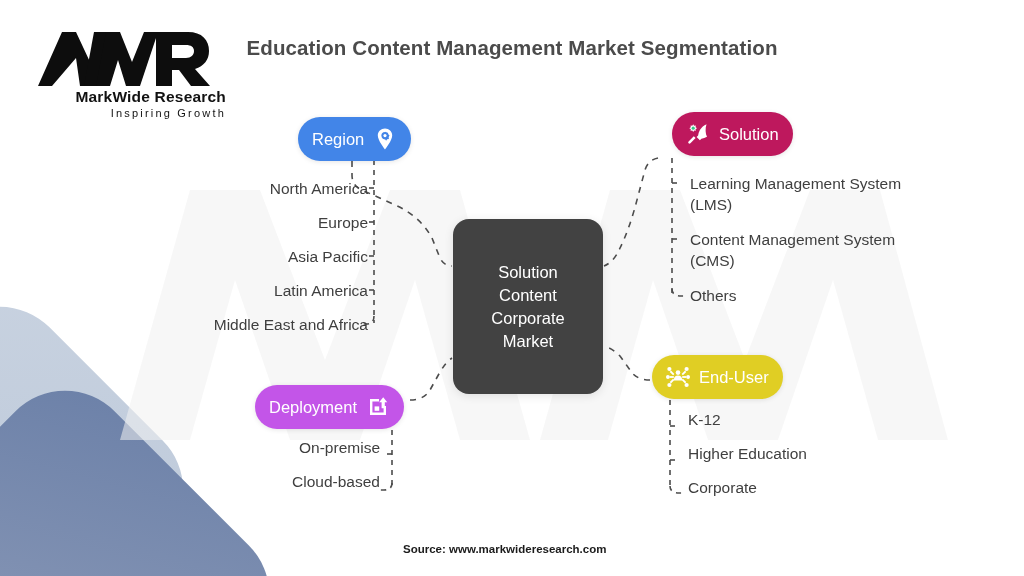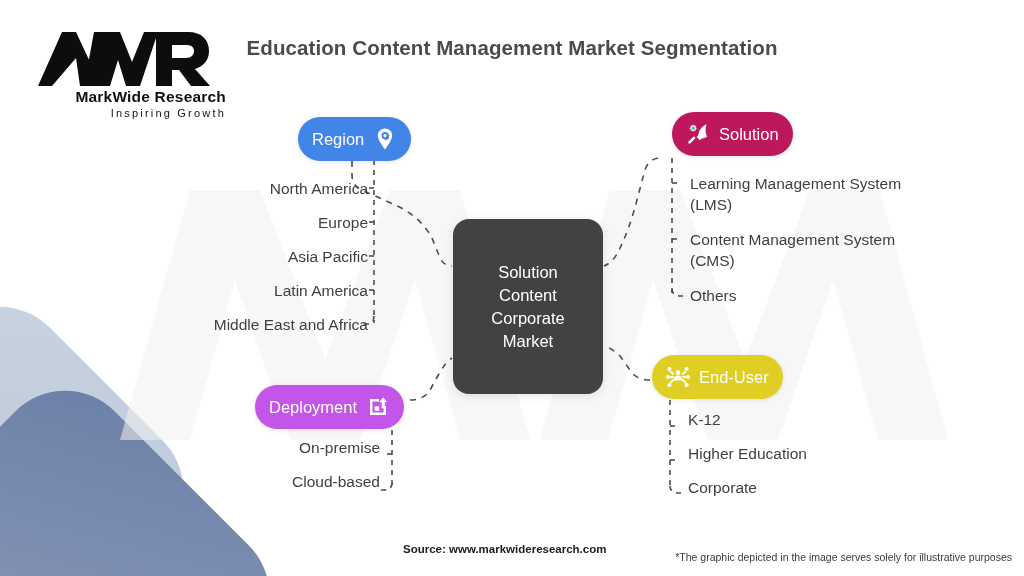--- a/index.html
+++ b/index.html
@@ -371,15 +371,14 @@
     <span class="pill-label">End-User</span>
   </div>
 
   <div class="leaf-list" id="leaves-enduser">
     <div class="leaf leaf-left l0">K-12</div>
     <div class="leaf leaf-left l1">Higher Education</div>
     <div class="leaf leaf-left l2">Corporate</div>
   </div>
 
   <div class="source">Source: www.markwideresearch.com</div>
-  <div class="disclaimer">*The graphic depicted in the image serves solely for illustrative purposes</div>
 
 </div>
 
 </body></html>

